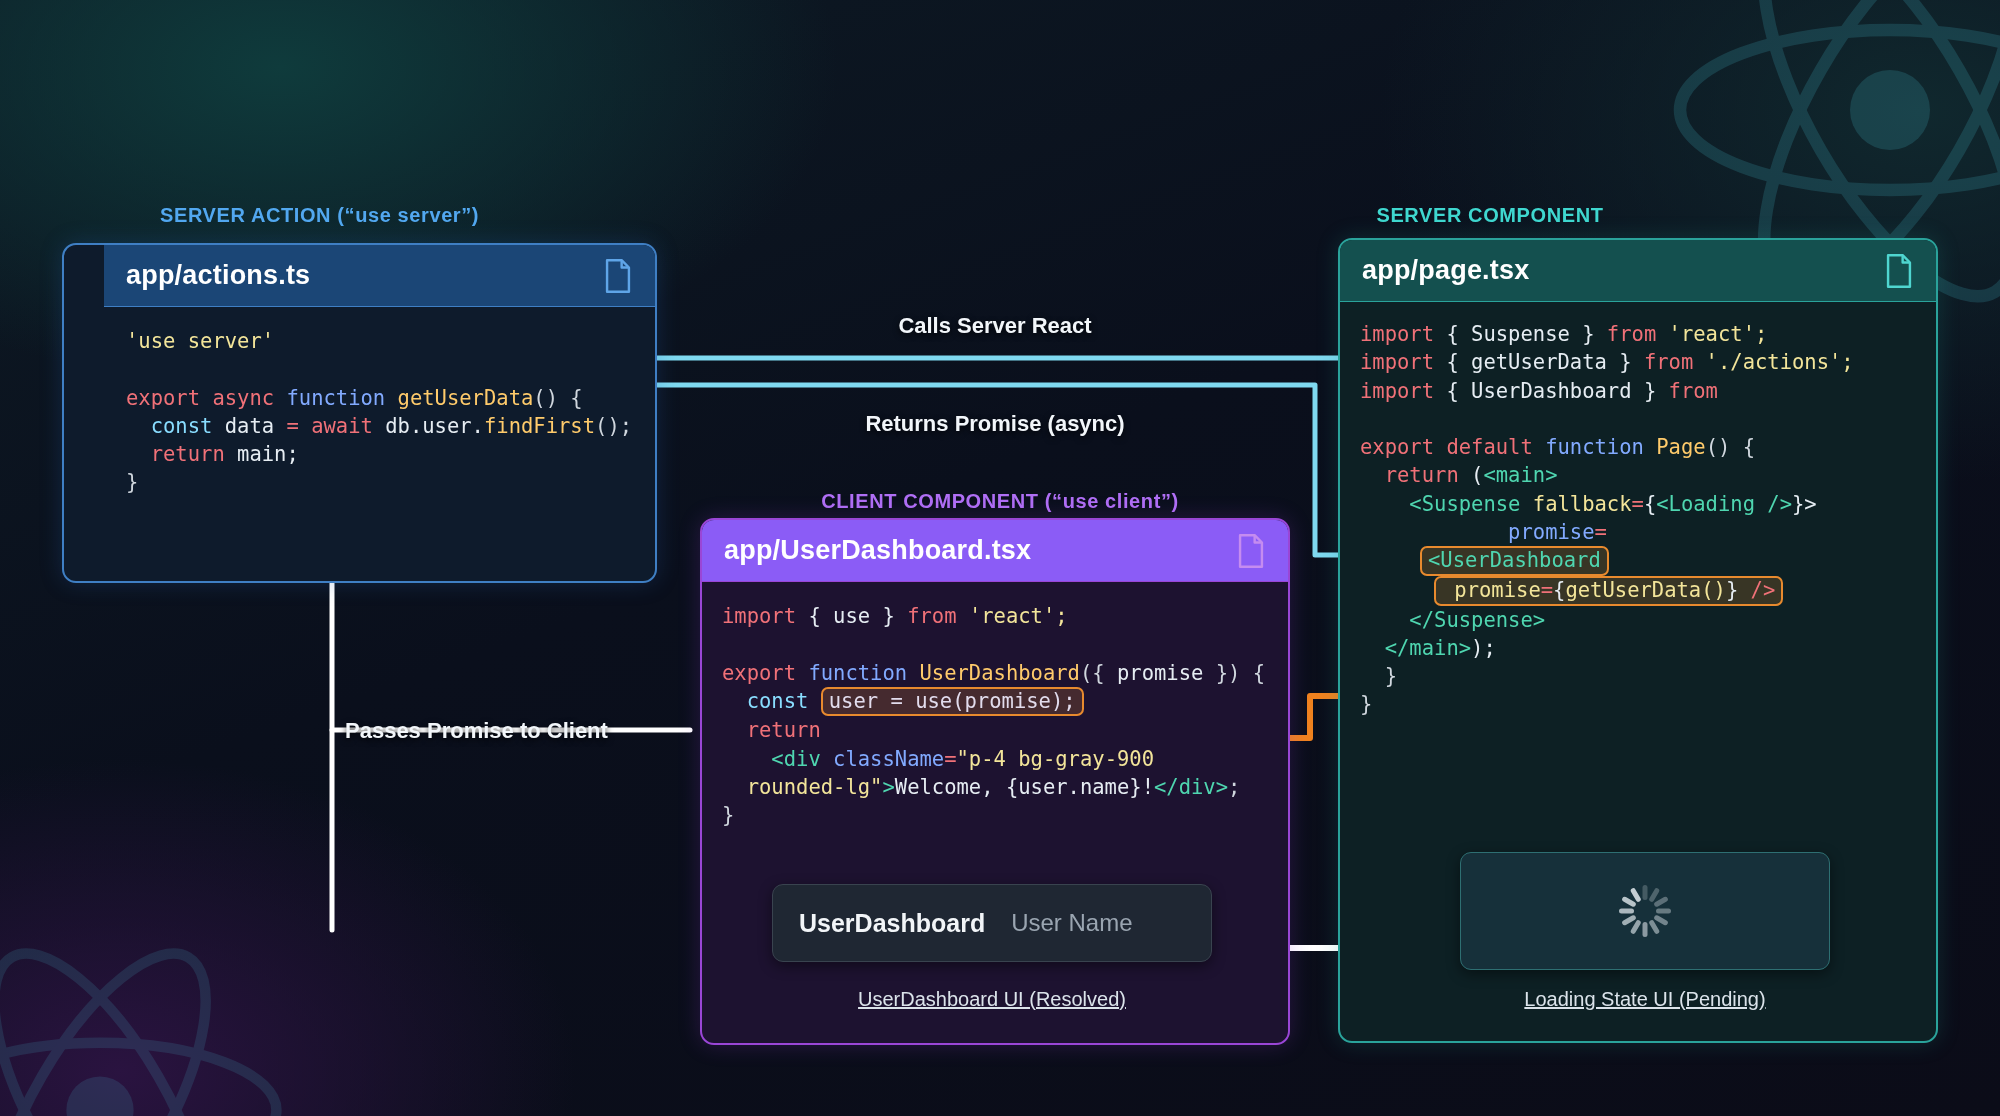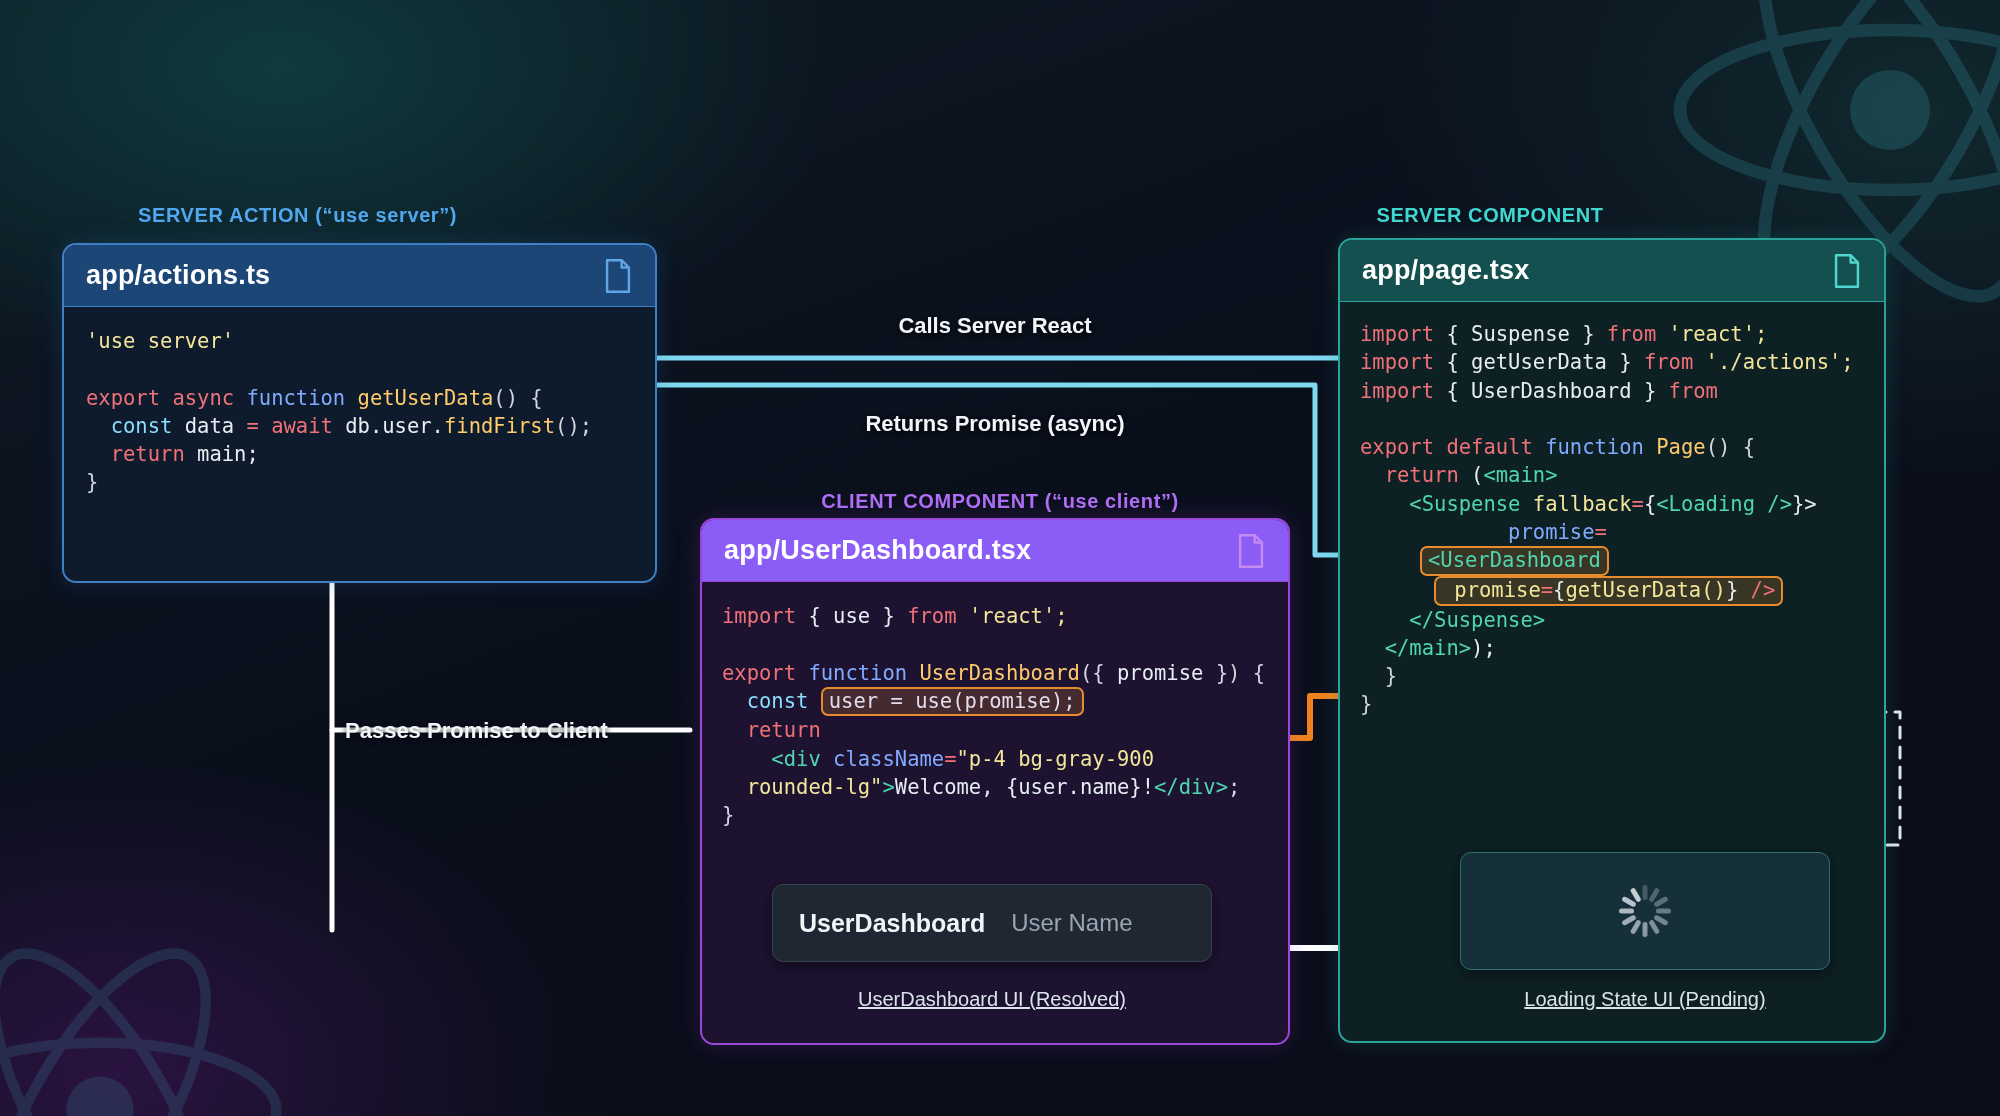--- a/index.html
+++ b/index.html
@@ -33,46 +33,47 @@
     text-shadow: 0 2px 10px rgba(0,0,0,.7);
   }
   .title .accent { color: #5fd3f3; }
 
   
   .caption {
     position: absolute;
     font-size: 20px; font-weight: bold; letter-spacing: .6px;
     white-space: nowrap;
   }
-  .cap-server-action { left: 138px; top: 204px; color: #52a8f0; }
+  .cap-server-action { left: 160px; top: 204px; color: #52a8f0; }
   .cap-server-comp   { left: 1490px; top: 204px; color: #3fd8d0; transform: translateX(-50%); }
   .cap-client-comp   { left: 1000px; top: 490px; color: #b06ff5; transform: translateX(-50%); }
 
   
   .panel { position: absolute; border-radius: 14px; overflow: hidden; }
   .panel-head {
     display: flex; align-items: center; justify-content: space-between;
     padding: 0 22px; height: 62px;
   }
   .panel-title { font-size: 27px; font-weight: bold; color: #fff; letter-spacing: .2px; }
   .panel-body { font-family: "DejaVu Sans Mono", monospace; font-size: 20.5px; line-height: 1.38; }
 
   
   #panel-actions {
     left: 62px; top: 243px; width: 595px; height: 340px;
     border: 2px solid #3f7fc4;
     background: #0e1b2c;
     box-shadow: 0 0 22px rgba(40,100,180,.25);
+    padding-left: 40px;
   }
   #panel-actions .panel-head { background: #1b4676; border-bottom: 1px solid #3f7fc4; }
   #panel-actions .panel-body { padding: 20px 22px; color: #d4dde8; }
 
   
   #panel-page {
-    left: 1338px; top: 238px; width: 548px; height: 805px;
+    left: 1338px; top: 238px; width: 600px; height: 805px;
     border: 2px solid #2aa39b;
     background: #0d2024;
     box-shadow: 0 0 22px rgba(30,150,140,.22);
   }
   #panel-page .panel-head { background: #14504f; border-bottom: 1px solid #2aa39b; }
   #panel-page .panel-body { padding: 18px 20px; color: #d4dde8; }
 
   
   #panel-dash {
     left: 700px; top: 518px; width: 590px; height: 527px;

